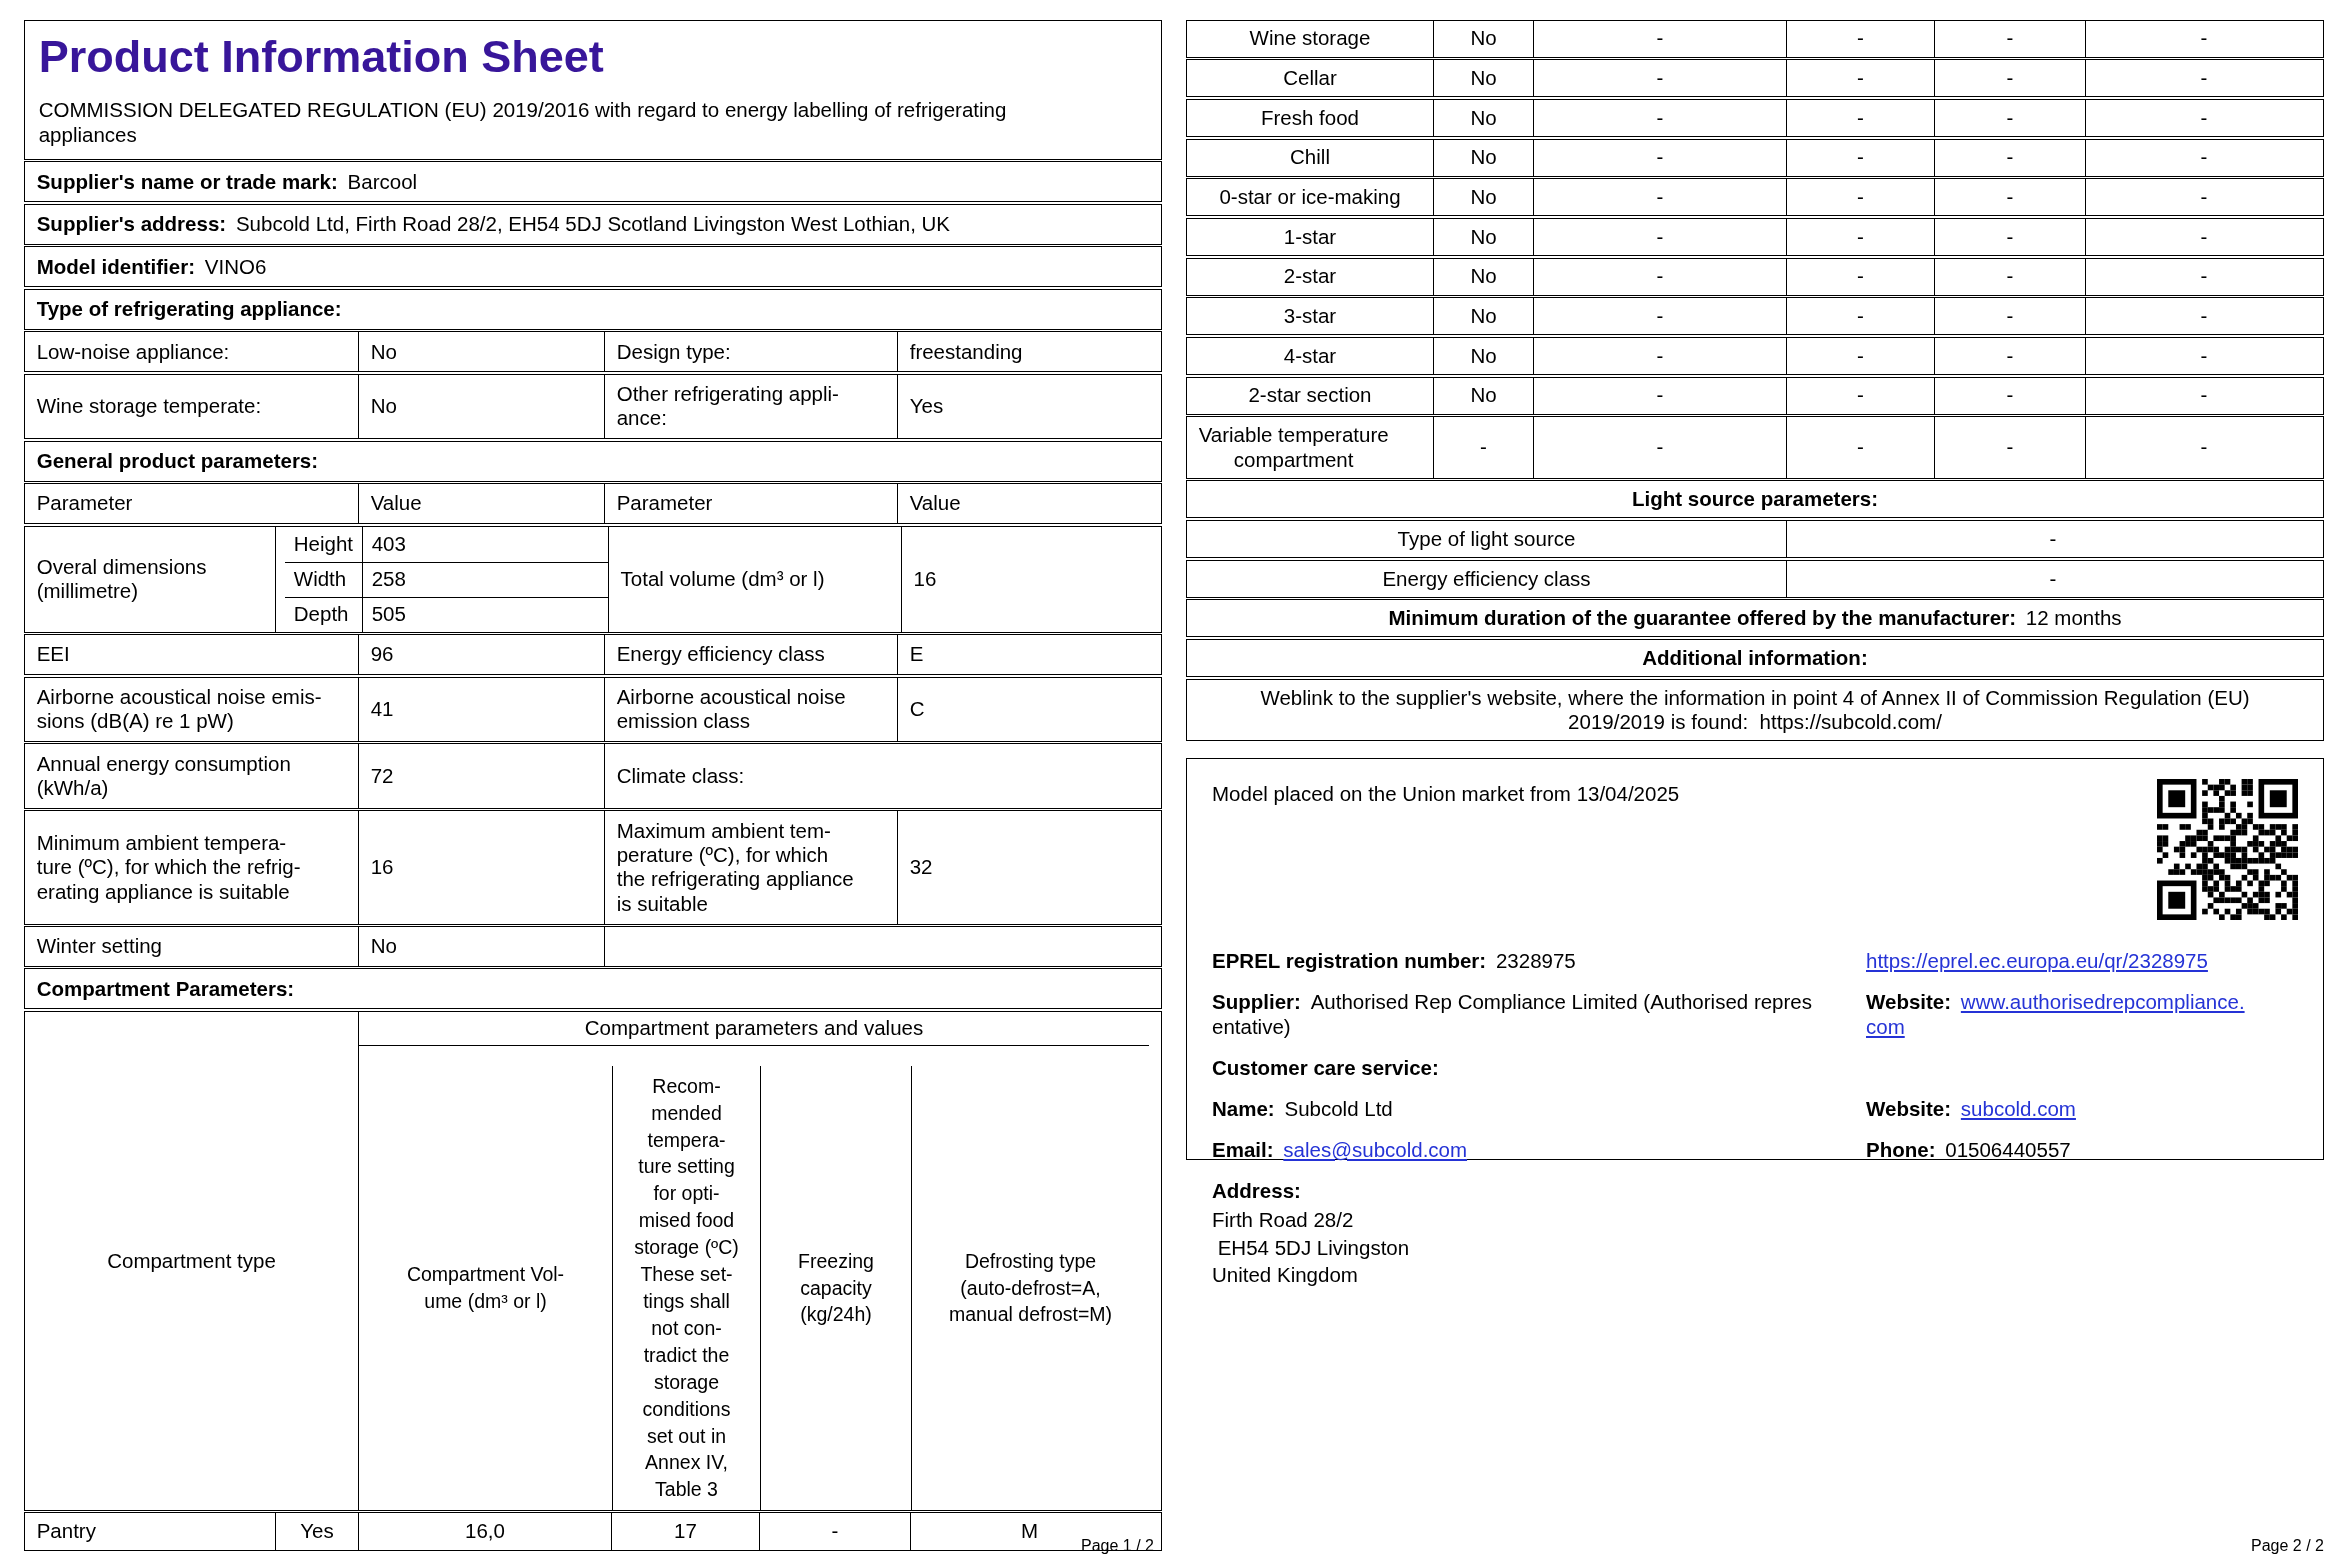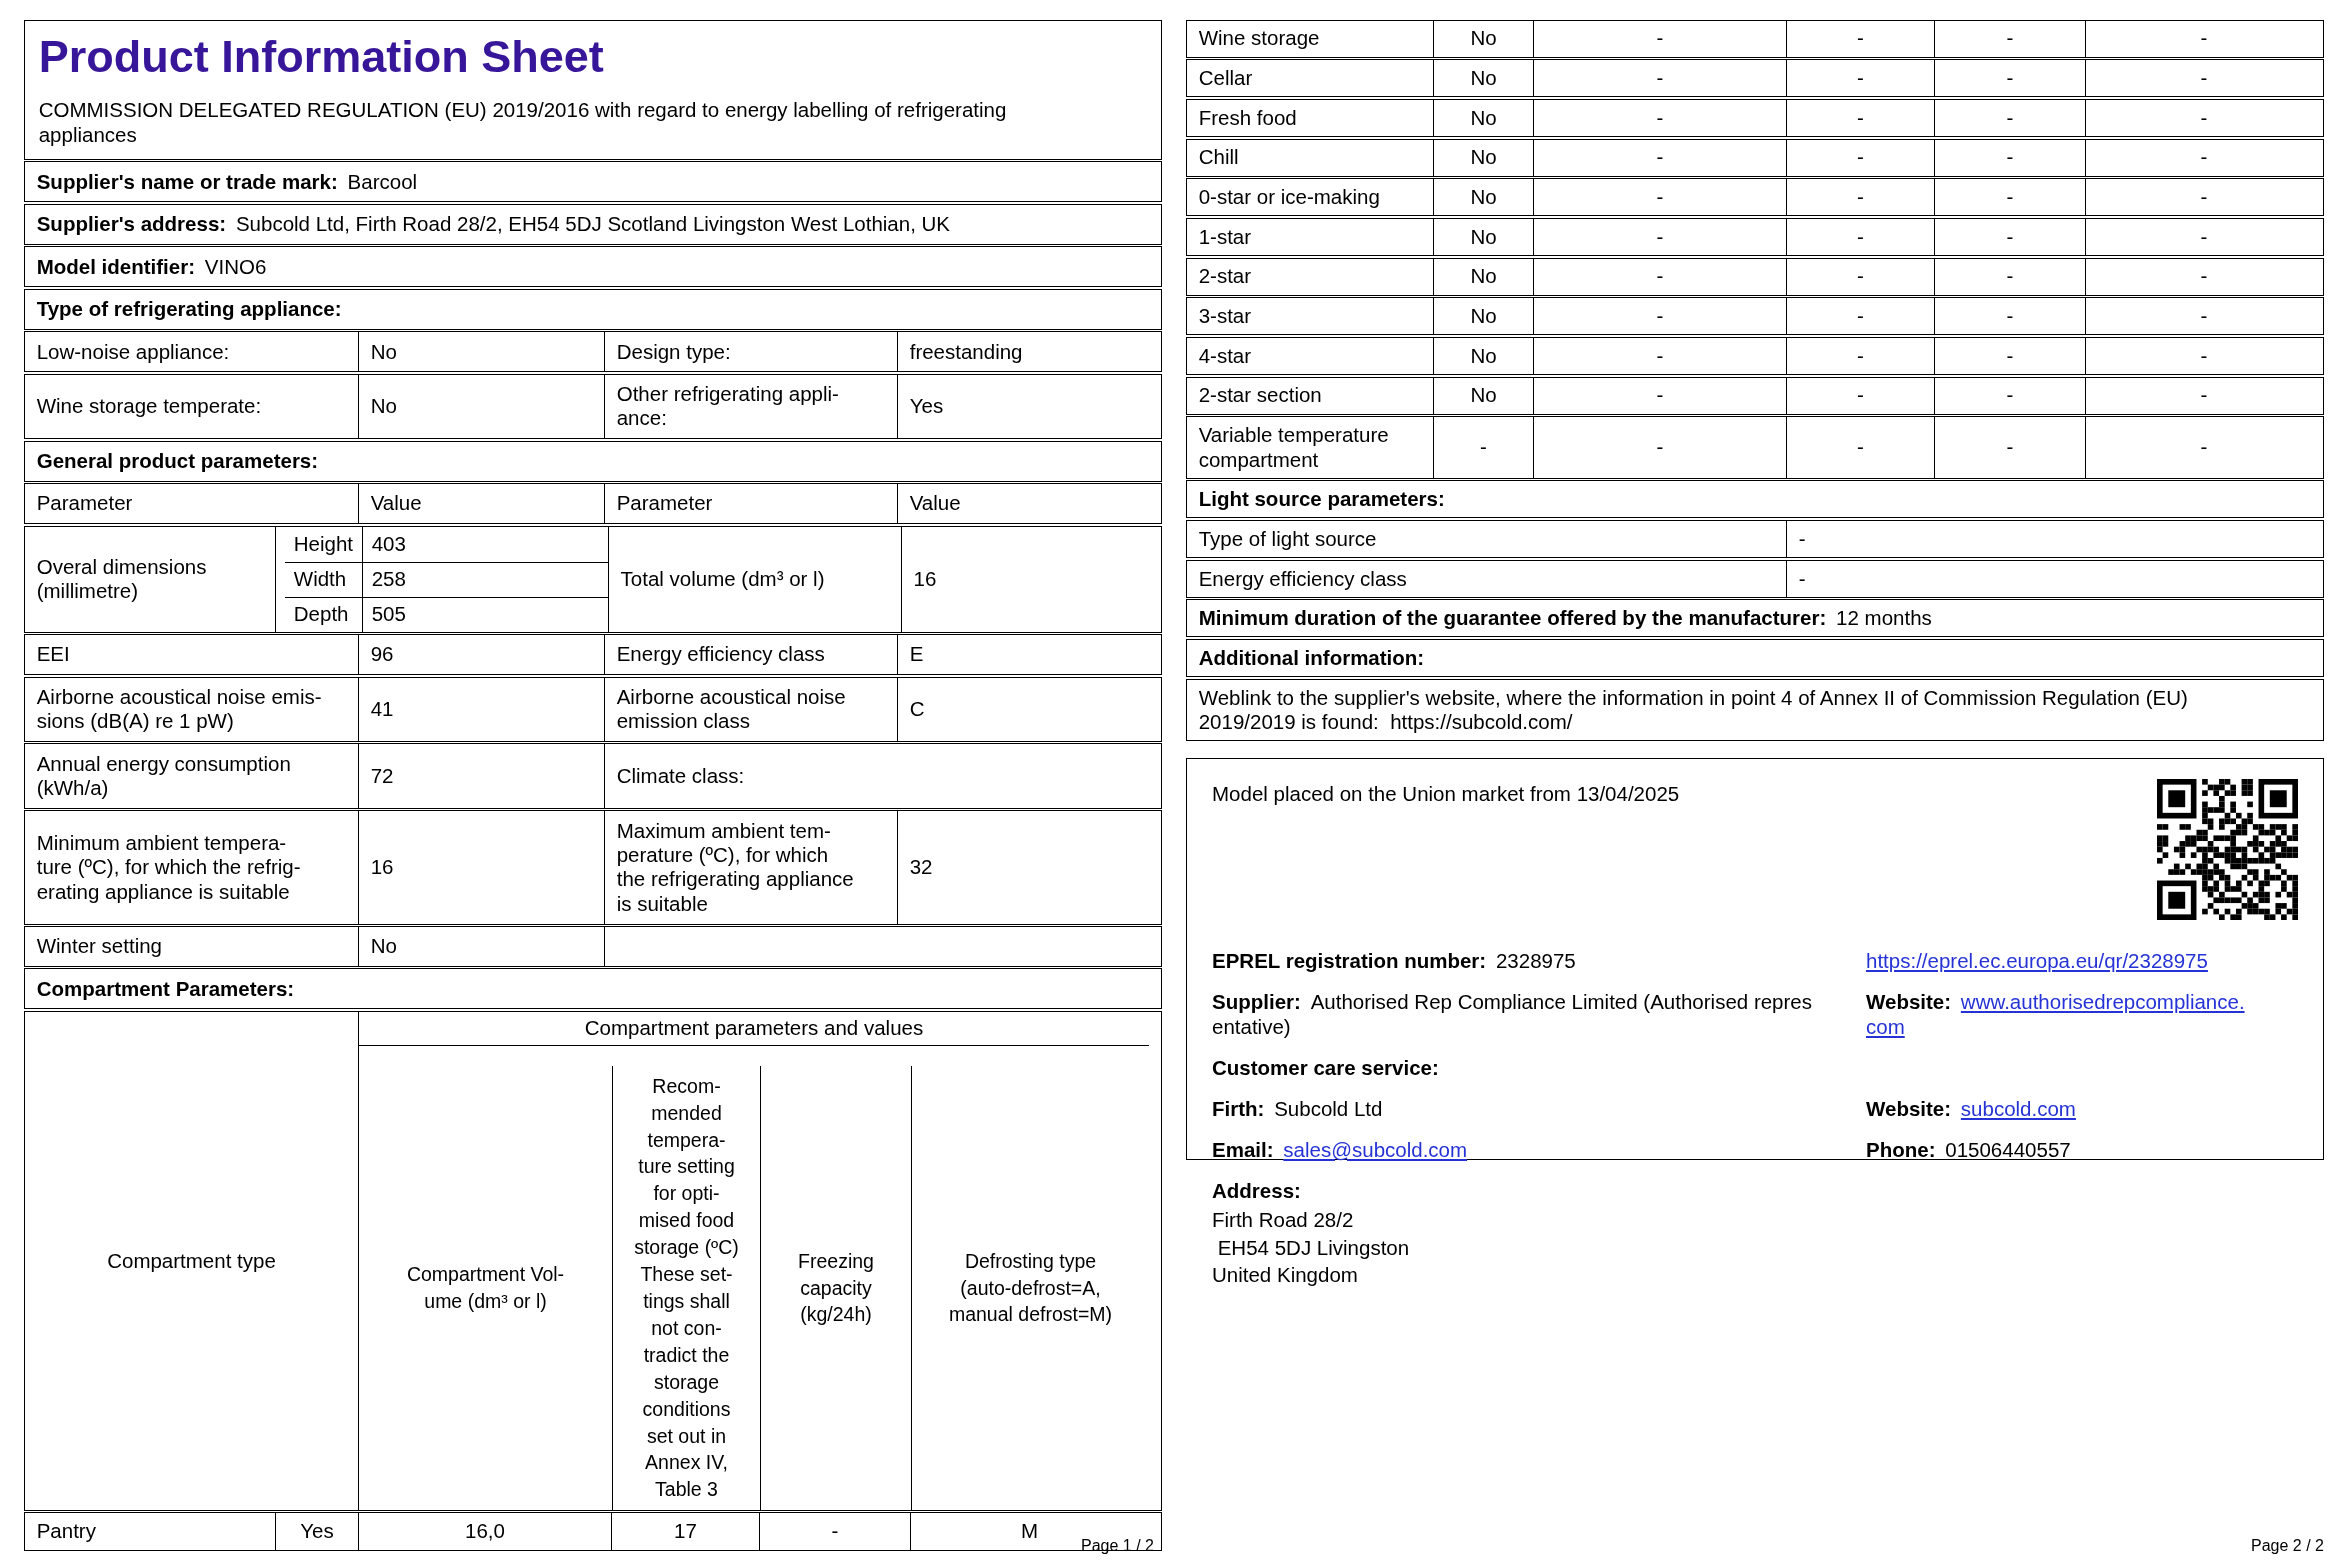--- a/index.html
+++ b/index.html
@@ -55,21 +55,21 @@
   .ct-span{height:34px;border-bottom:1.5px solid var(--line);display:flex;align-items:center;justify-content:center;}
   .ct-sub{display:flex;height:444px;}
   .ct-hcell{font-size:19.5px;line-height:1.38;display:flex;align-items:center;justify-content:center;text-align:center;white-space:pre-line;padding:0 3.9px;}
   
   .r1{flex:0 0 246px;}
   .r2{flex:0 0 100px;}
   .r3{flex:0 0 253px;}
   .r4{flex:0 0 148px;}
   .r5{flex:0 0 151px;}
   .r6{flex:0 0 237px;}
-  .p2cell{padding:5.9px 11.7px;white-space:pre-line;}
+  .p2cell{padding:5.9px 11.7px;white-space:pre-line;text-align:center;}
   .p2c{display:flex;align-items:center;justify-content:center;text-align:center;padding:5.9px 2.9px;}
   .l1{flex:0 0 599px;}
   .l2{flex:0 0 533px;}
   
   .market-box{border:1.5px solid var(--line);margin-top:16.6px;padding:23.4px 25px;height:402px;}
   .box-top{display:flex;justify-content:space-between;align-items:flex-start;}
   .qr{width:141px;height:141px;flex:0 0 141px;margin-top:-2.9px;}
   .box-row{display:flex;margin-top:16.6px;}
   .box-left{flex:0 0 654px;white-space:pre-line;}
   .box-right{flex:1;white-space:pre-line;}
@@ -609,21 +609,21 @@
 entative)</span></div>
       <div class="box-right"><span class="b">Website:</span><span class="v"><a href="#">www.authorisedrepcompliance.
 com</a></span></div>
     </div>
 
     <div class="box-row">
       <div class="b">Customer care service:</div>
     </div>
 
     <div class="box-row">
-      <div class="box-left"><span class="b">Firth:</span><span class="v">Subcold Ltd</span></div>
+      <div class="box-left"><span class="b">Name:</span><span class="v">Subcold Ltd</span></div>
       <div class="box-right"><span class="b">Website:</span><span class="v"><a href="#">subcold.com</a></span></div>
     </div>
 
     <div class="box-row">
       <div class="box-left"><span class="b">Email:</span><span class="v"><a href="#">sales@subcold.com</a></span></div>
       <div class="box-right"><span class="b">Phone:</span><span class="v">01506440557</span></div>
     </div>
 
     <div class="box-row" style="display:block;">
       <div class="b">Address:</div>

